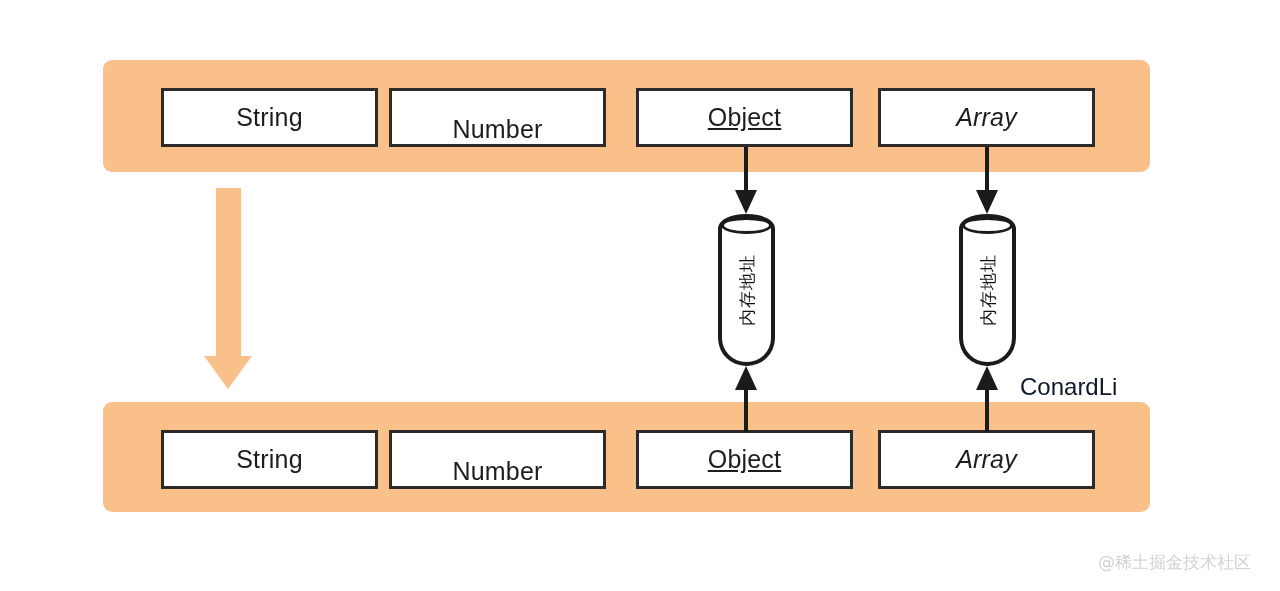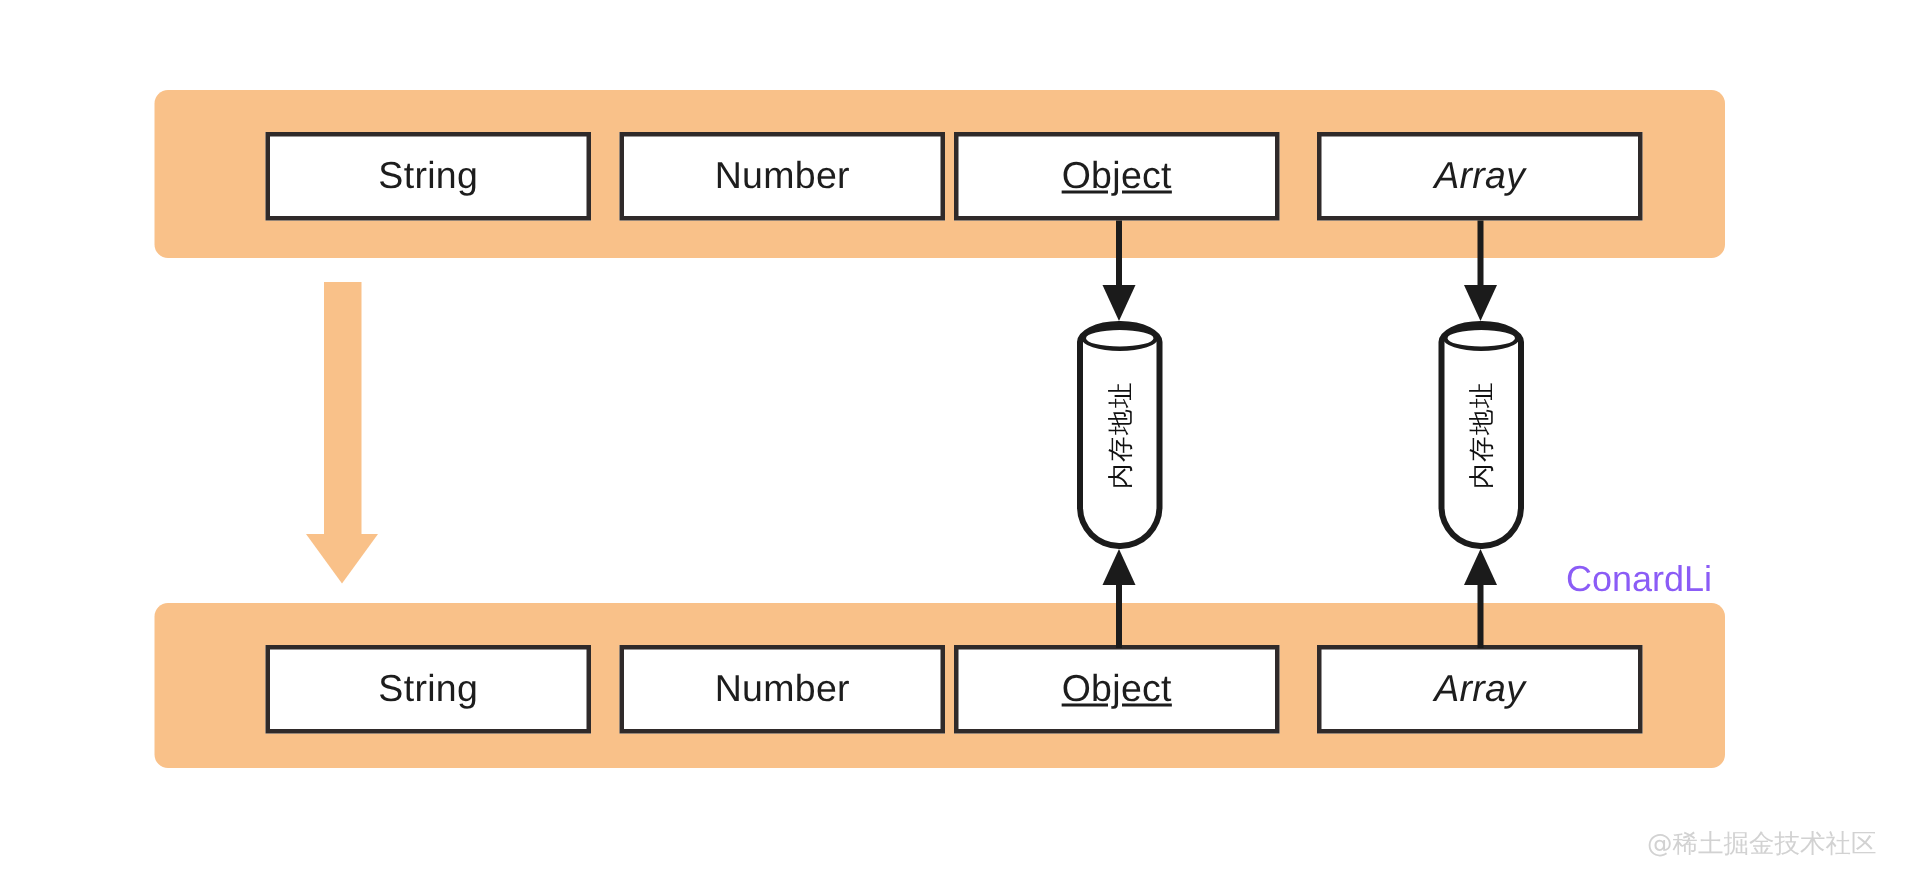--- a/index.html
+++ b/index.html
@@ -38,22 +38,22 @@
     background: #ffffff;
     border: 3px solid #2f2a2a;
     box-sizing: border-box;
     display: flex;
     align-items: center;
     justify-content: center;
     font-size: 25px;
     color: #1d1d1d;
     letter-spacing: 0.2px;
   }
-  .bar .type-box:nth-of-type(1) { left: 74px; }
-  .bar .type-box:nth-of-type(2) { left: 310px; }
+  .bar .type-box:nth-of-type(1) { left: 58px; }
+  .bar .type-box:nth-of-type(2) { left: 286px; align-items: flex-end; }
   .bar .type-box:nth-of-type(3) { left: 533px; text-decoration: underline; }
   .bar .type-box:nth-of-type(4) { left: 775px; font-style: italic; }
   #bar-top .type-box    { top: 28px; }
   #bar-bottom .type-box { top: 28px; }
 
   
   .cylinder {
     position: absolute;
     width: 57px;
     height: 152px;
@@ -159,24 +159,24 @@
     font-weight: bold;
     color: #1d1d1d;
     letter-spacing: 1px;
     white-space: nowrap;
     font-family: "DejaVu Sans", "Liberation Sans", sans-serif;
   }
 
   
   #author-watermark {
     position: absolute;
-    left: 1044px;
+    left: 1020px;
     top: 373px;
     font-size: 24px;
-    color: #8b5cf6;
+    color: #0f172a;
     white-space: nowrap;
   }
   #site-watermark {
     position: absolute;
     left: 1098px;
     top: 551px;
     font-size: 17px;
     color: #d2d2d2;
     white-space: nowrap;
     font-family: "DejaVu Sans", "Liberation Sans", sans-serif;

